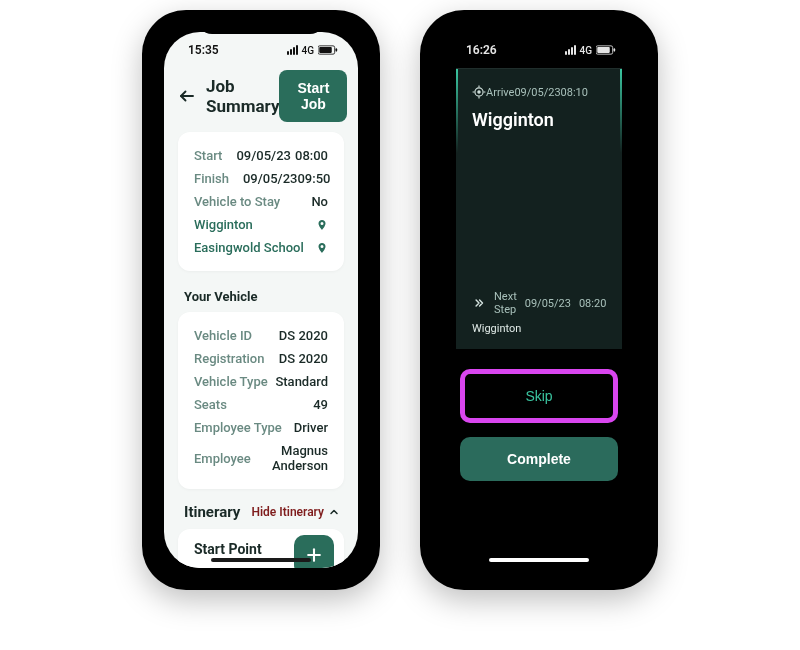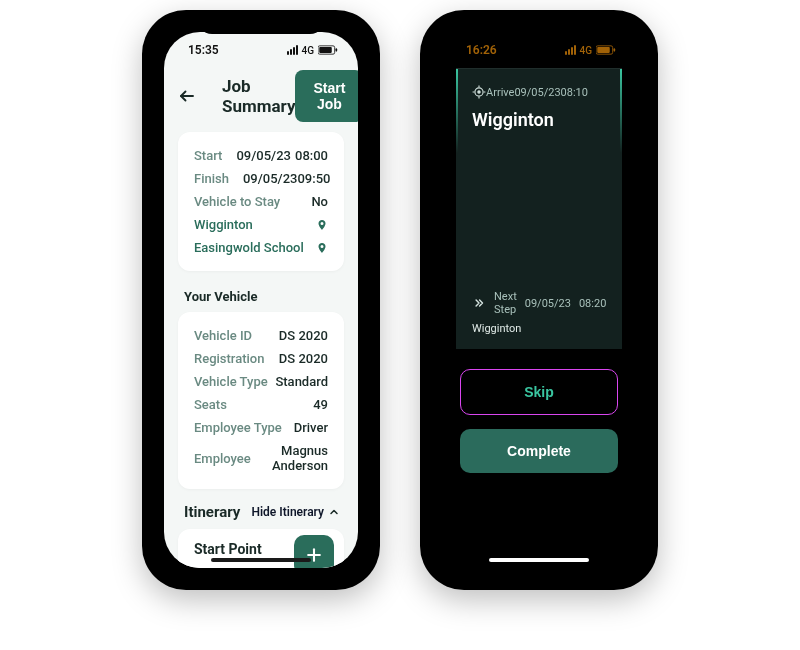--- a/index.html
+++ b/index.html
@@ -67,54 +67,54 @@
   .batt-svg { width:20px; height:10px; }
 
   
   .p1 .screen { background:#f4f7f6; color:#1a2a27; }
   .p1 .status-bar { color:#111; }
   .p1 .home-indicator { background:#1a1a1a; }
   .header {
     display:flex; justify-content:space-between; align-items:center;
     padding: 6px 16px 10px 14px;
   }
-  .header .left { display:flex; align-items:center; gap:26px; }
+  .header .left { display:flex; align-items:center; gap:10px; }
   .header h1 { font-size:17px; font-weight:700; }
   .start-btn {
     background:#2a6d5b; color:#fff; border:none; border-radius:8px;
     padding:10px 18px; font-size:14px; font-weight:600;
   }
   .card {
     background:#fff; margin:0 14px 12px 14px; border-radius:12px;
     padding:12px 16px; font-size:13px;
     box-shadow: 0 1px 3px rgba(0,0,0,.04);
   }
   .row { display:flex; justify-content:space-between; align-items:center; padding:4px 0; }
   .row .lbl { color:#6a8a82; font-weight:500; flex:0 0 auto; }
   .row .mid { text-align:left; padding-left:14px; flex:1; color:#1a2a27; font-weight:500; }
   .row .val { color:#1a2a27; font-weight:500; text-align:right; }
   .loc-row { display:flex; justify-content:space-between; align-items:center; padding:4px 0; color:#2a6d5b; font-weight:500; }
   .section-title { font-size:13px; font-weight:700; padding:6px 20px 8px 20px; color:#1a2a27; }
   .hide-it-row { display:flex; justify-content:space-between; align-items:center; padding:2px 18px 8px 20px; }
-  .hide-it-row .htxt { font-size:12px; font-weight:600; color:#0f172a; display:flex; align-items:center; gap:4px; }
+  .hide-it-row .htxt { font-size:12px; font-weight:600; color:#7f1d1d; display:flex; align-items:center; gap:4px; }
   .it-card {
     background:#fff; margin:0 14px 0 14px; border-radius:12px;
     padding:12px 16px 6px 16px; position:relative;
     box-shadow: 0 1px 3px rgba(0,0,0,.04);
   }
   .it-card h3 { font-size:14px; font-weight:700; padding-bottom:4px; }
   .fab {
     position:absolute; top:6px; right:10px; width:40px; height:40px;
     background:#2a6d5b; border-radius:10px; display:flex; align-items:center; justify-content:center;
     color:#fff;
   }
 
   
   .p2 .screen { background:#000; color:#e6eeec; }
-  .p2 .status-bar { color:#a16207; }
+  .p2 .status-bar { color:#e5e5e5; }
   .p2 .home-indicator { background:#fff; }
   .header2 {
     display:flex; justify-content:space-between; align-items:center;
     padding: 4px 16px 10px 16px;
   }
   .step-title { font-size:15px; font-weight:700; text-align:center; flex:1; }
   .dcard {
     background:#13211f; margin:4px 14px 0 14px;
     padding:16px 16px 14px 16px; font-size:12px; color:#a8c0ba;
     border-top:1px solid rgba(255,255,255,.06);
@@ -126,22 +126,22 @@
   }
   .dcard::before { left:0; } .dcard::after { right:0; }
   .pickup-label { color:#a8c0ba; font-size:12px; margin-bottom:6px; }
   .arrive-row { display:flex; align-items:center; font-size:11px; }
   .place { color:#fff; font-size:18px; font-weight:600; margin-top:10px; }
   .gap-space { height:150px; }
   .next-step { display:flex; align-items:center; gap:8px; font-size:11px; margin-top:10px; }
   .next-loc { font-size:11px; margin-top:6px; color:#dfe9e6; }
   .btn-box { padding: 20px 18px 0 18px; display:flex; flex-direction:column; gap:14px; }
   .skip-btn {
-    background:transparent; border:1px solid #d946ef; color:#3ac5a0;
-    border-radius:10px; padding:14px 0; font-size:14px; font-weight:700;
+    background:transparent; border:5px solid #d946ef; color:#3ac5a0;
+    border-radius:10px; padding:14px 0; font-size:14px; font-weight:400;
   }
   .complete-btn {
     background:#2b6b5c; border:none; color:#fff;
     border-radius:10px; padding:14px 0; font-size:14px; font-weight:600;
   }
 
   .pin-icon, .back-arrow, .chev-up, .target-icon, .chevrons-icon, .plus-icon { display:inline-flex; }
 </style>
 </head>
 <body>

